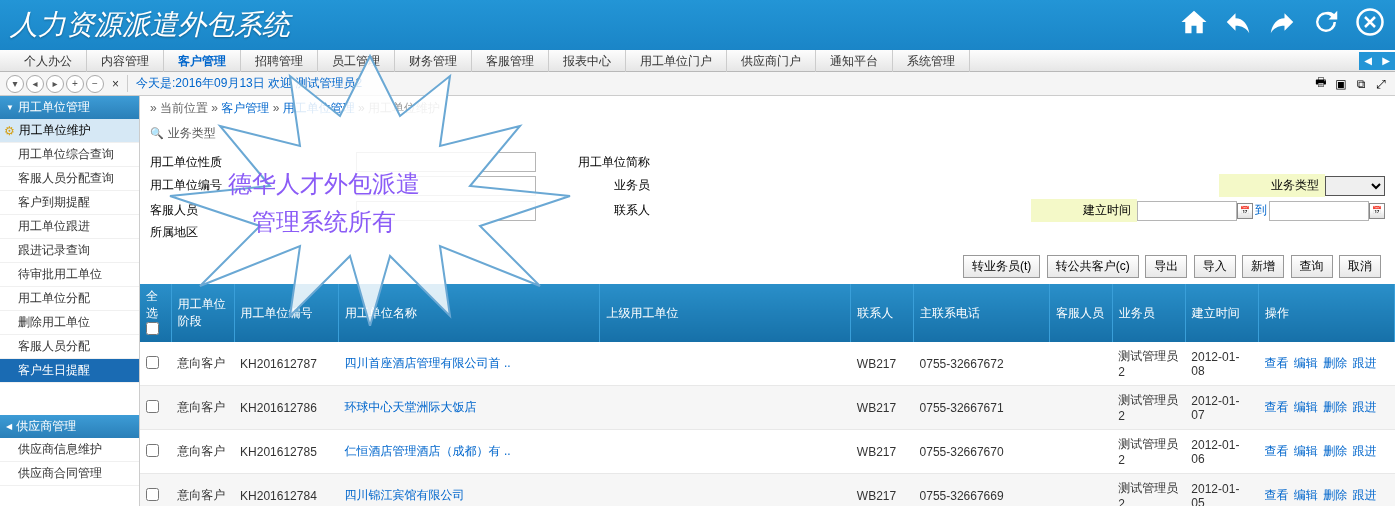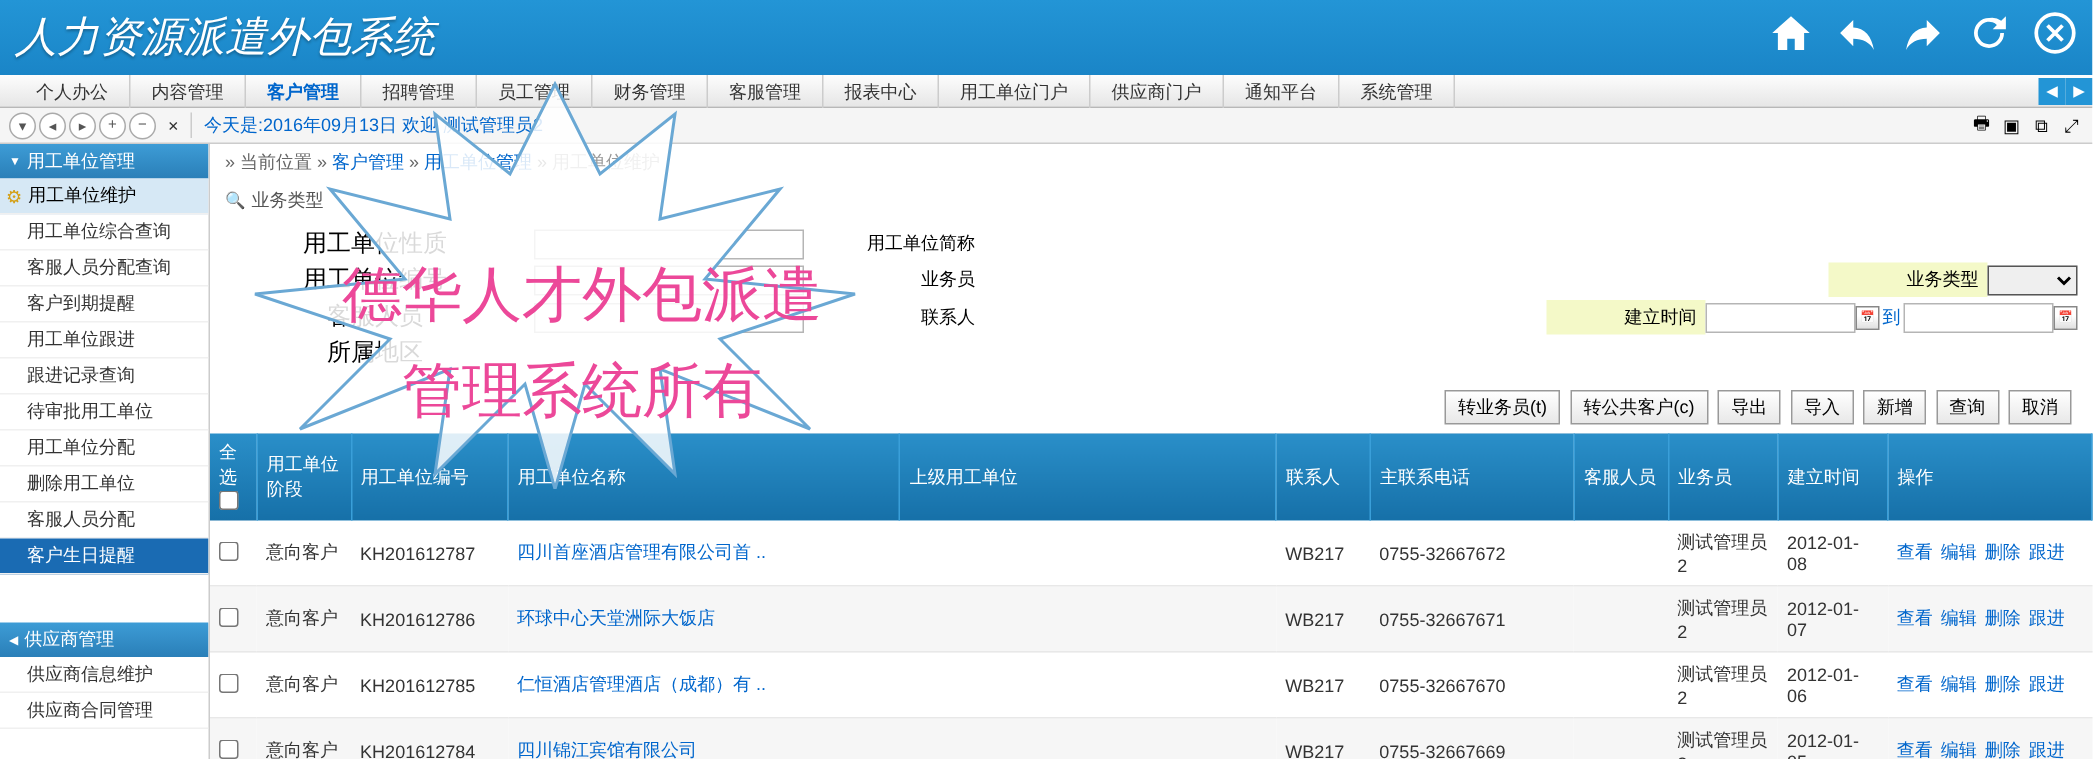--- a/index.html
+++ b/index.html
@@ -46,21 +46,21 @@
 .content { flex: 1; background: #fff; overflow: auto; position: relative; }
 .breadcrumb { padding: 4px 10px; font-size: 12px; color: #666; }
 .breadcrumb a { color: #0066cc; text-decoration: none; }
 .filter-bar { padding: 4px 10px; font-size: 12px; color: #555; }
 .filter-icon::before { content: "🔍"; font-size: 11px; margin-right: 4px; }
 
 
 .form-area { padding: 6px 10px; }
 .form-row { display: flex; align-items: center; margin-bottom: 2px; }
 .form-cell-left { width: 590px; display: flex; align-items: center; }
-.form-label-left { width: 206px; text-align: center; font-size: 16px; padding-right: 6px; }
+.form-label-left { width: 206px; text-align: left; font-size: 12px; padding-right: 6px; }
 .form-input-left { width: 180px; height: 20px; border: 1px solid #b5b5b5; font-size: 12px; }
 .form-label-mid { width: 120px; text-align: right; font-size: 12px; padding-right: 6px; }
 .form-cell-right { display: flex; align-items: center; }
 .form-label-r { background: #f4f9c8; width: 106px; text-align: right; font-size: 12px; padding: 3px 6px; }
 .form-select { border: 1px solid #555; font-size: 12px; height: 20px; width: 160px; }
 .form-date { border: 1px solid #b5b5b5; height: 20px; width: 100px; font-size: 12px; }
 .cal-icon { display: inline-block; width: 16px; height: 16px; background: linear-gradient(#fff 40%, #e0e0e0); border: 1px solid #888; font-size: 8px; text-align: center; line-height: 14px; }
 .to-label { font-size: 12px; margin: 0 2px; color: #0066cc; }
 
 
@@ -71,21 +71,21 @@
 .tbl { width: 100%; border-collapse: collapse; font-size: 12px; }
 .tbl th { background: linear-gradient(to bottom, #2a8fc9, #1670a8); color: #fff; font-weight: normal; text-align: left; padding: 4px 6px; border-right: 1px solid #3a9fd9; }
 .tbl td { padding: 6px; border-bottom: 1px solid #e8e8e8; color: #333; }
 .tbl tr:nth-child(even) td { background: #f6f6f6; }
 .tbl a { color: #0066cc; text-decoration: none; margin-right: 2px; }
 .chk { margin: 0; }
 
 
 .starburst { position: absolute; left: 150px; top: 46px; width: 440px; height: 280px; pointer-events: none; z-index: 50; }
 .starburst svg { width: 100%; height: 100%; }
-.wm-text { position: absolute; left: 228px; top: 165px; font-size: 40px; color: #ec4899; z-index: 51; pointer-events: none; text-align: center; line-height: 1.6; }
+.wm-text { position: absolute; left: 228px; top: 165px; font-size: 24px; color: #8b5cf6; z-index: 51; pointer-events: none; text-align: center; line-height: 1.6; }
 
 .col-chk { width: 30px; }
 .col-phase { width: 60px; margin-top: 31px; }
 .col-code { width: 100px; }
 .col-name { width: 250px; }
 .col-parent { width: 240px; }
 .col-contact { width: 60px; }
 .col-phone { width: 130px; }
 .col-service { width: 60px; }
 .col-sales { width: 70px; }

